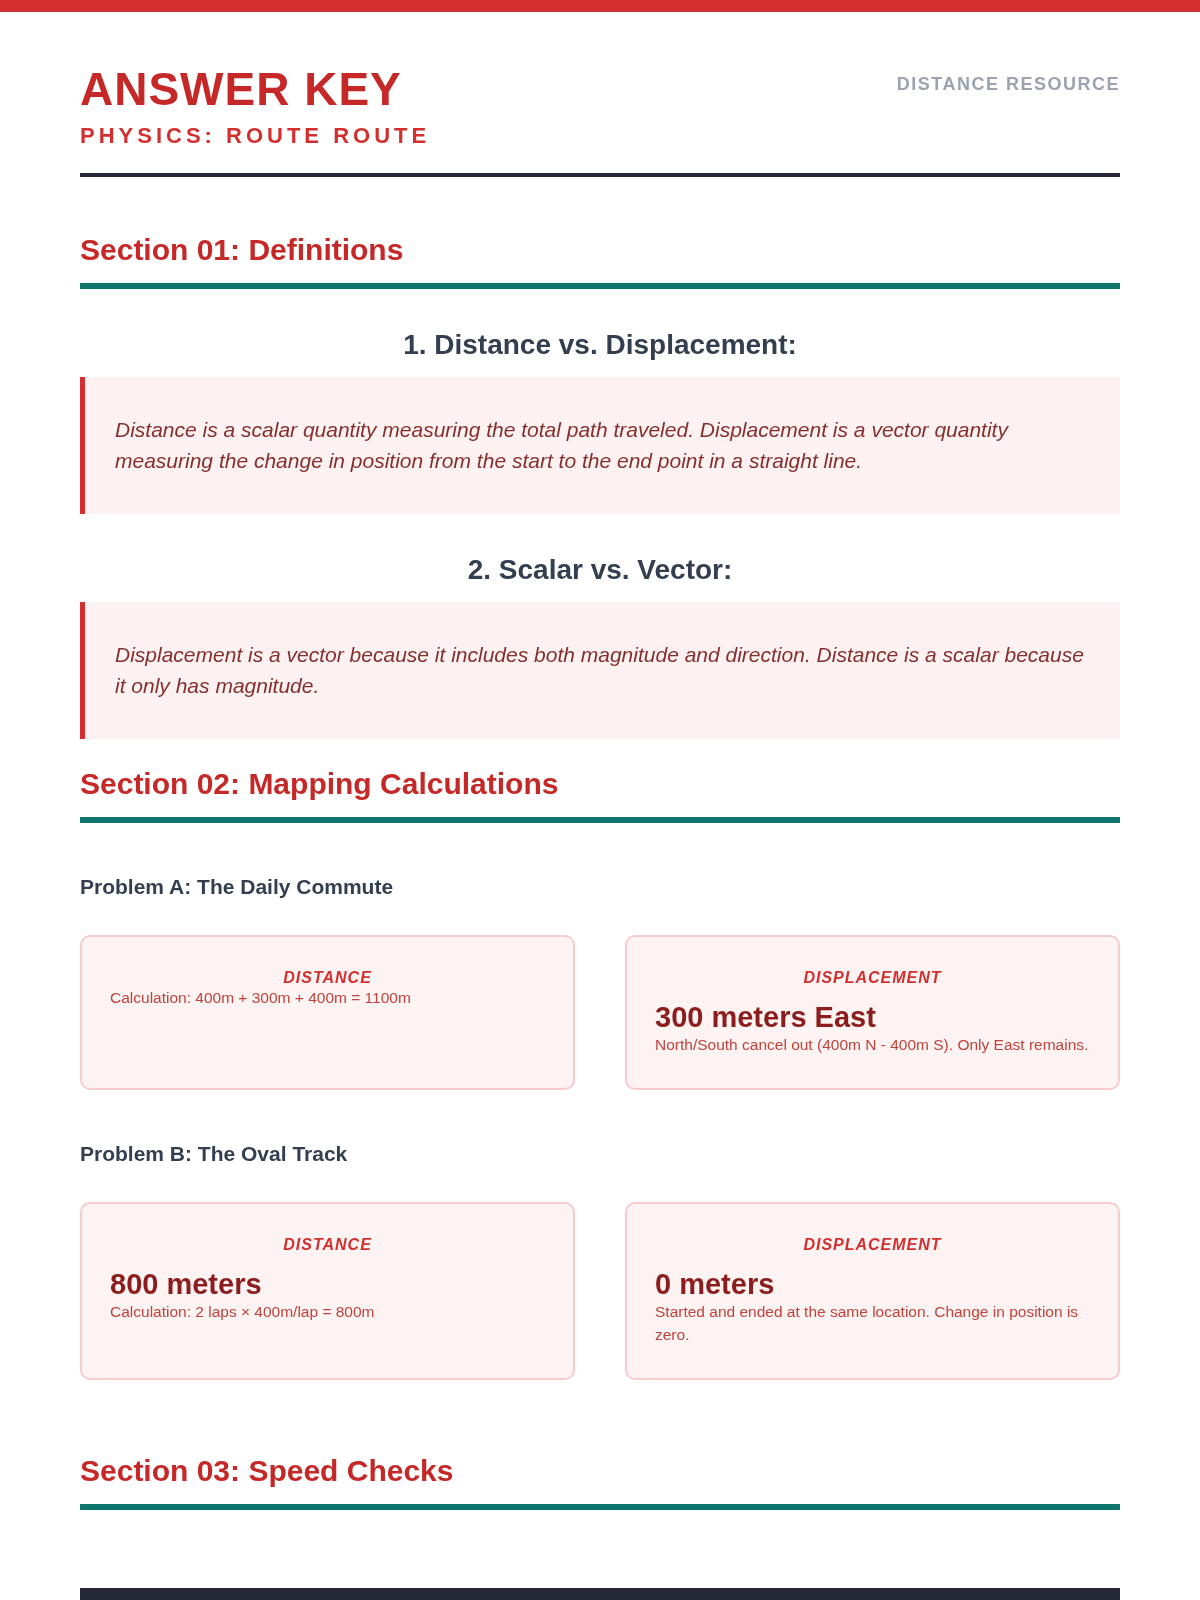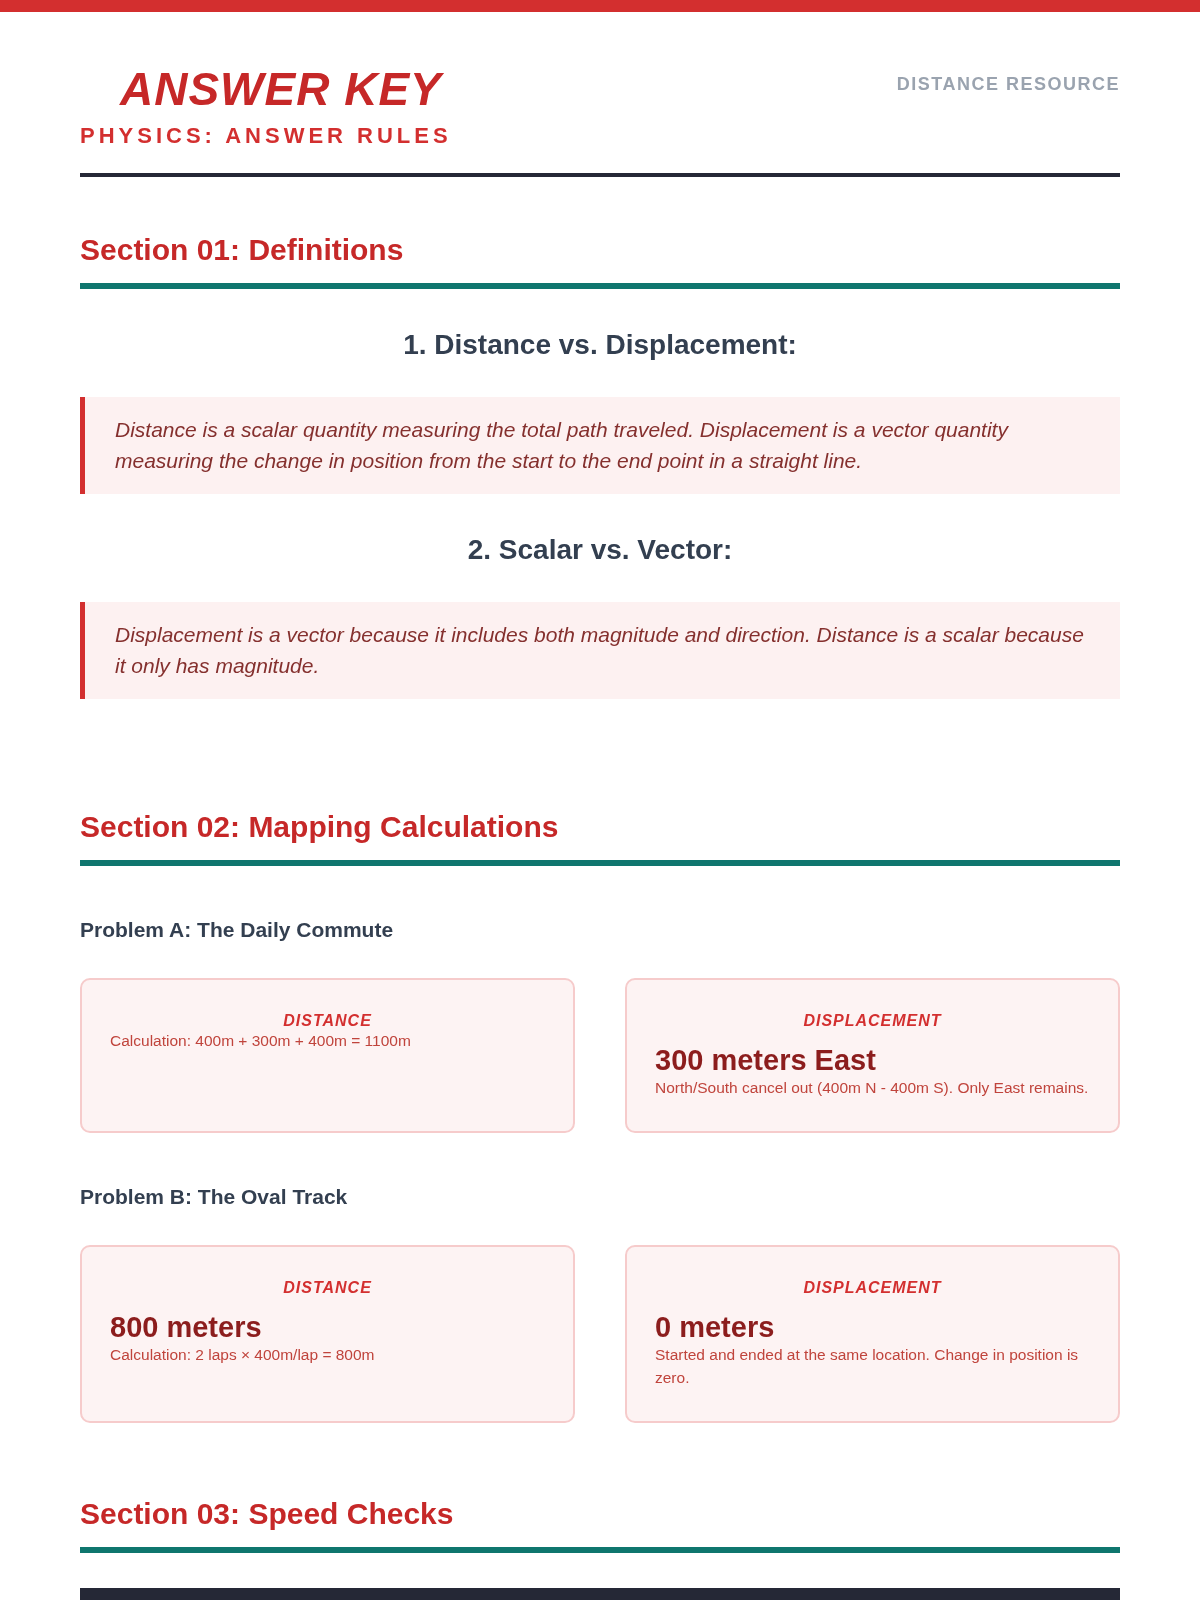--- a/index.html
+++ b/index.html
@@ -35,25 +35,23 @@
   
   .header{padding-top:52px;}
   .header-row{
     display:flex;
     justify-content:space-between;
     align-items:flex-start;
   }
   .page-title{
     font-size:46px;
     font-weight:900;
-    font-style:italic;
     letter-spacing:1px;
     color:var(--accent_dark);
     line-height:1.1;
-    margin-left:40px;
   }
   .badge{
     font-size:18px;
     font-weight:700;
     letter-spacing:1.5px;
     color:var(--badge);
     margin-top:10px;
   }
   .subtitle{
     margin-top:8px;
@@ -70,34 +68,34 @@
   }
   
   .section-title{
     font-size:30px;
     font-weight:800;
     color:var(--accent_dark);
     padding-bottom:16px;
     border-bottom:6px solid #0f766e;
   }
   .s1{margin-top:56px;}
-  .s2{margin-top:111px;}
+  .s2{margin-top:28px;}
   .s3{margin-top:74px;}
   .question-label{
     margin-top:40px;
     font-size:28px;
     font-weight:700;
     color:var(--label);
     text-align:center;
   }
   .answer-box{
-    margin-top:36px;
+    margin-top:16px;
     background:var(--box_bg);
     border-left:5px solid var(--accent);
-    padding:17px 30px;
+    padding:37px 30px;
   }
   .answer-text{
     font-style:italic;
     font-size:21px;
     line-height:1.5;
     color:var(--box_text);
   }
   .problem-label{
     margin-top:52px;
     font-size:21px;
@@ -149,21 +147,21 @@
 
 <div class="topbar"></div>
 
 <div class="container">
 
   <header class="header">
     <div class="header-row">
       <h1 class="page-title">ANSWER KEY</h1>
       <span class="badge">DISTANCE RESOURCE</span>
     </div>
-    <div class="subtitle">PHYSICS: ANSWER RULES</div>
+    <div class="subtitle">PHYSICS: ROUTE ROUTE</div>
     <hr class="rule">
   </header>
 
   <section>
     <h2 class="section-title s1">Section 01: Definitions</h2>
 
     <h3 class="question-label">1. Distance vs. Displacement:</h3>
     <div class="answer-box">
       <p class="answer-text">Distance is a scalar quantity measuring the total path traveled. Displacement is a vector quantity measuring the change in position from the start to the end point in a straight line.</p>
     </div>

